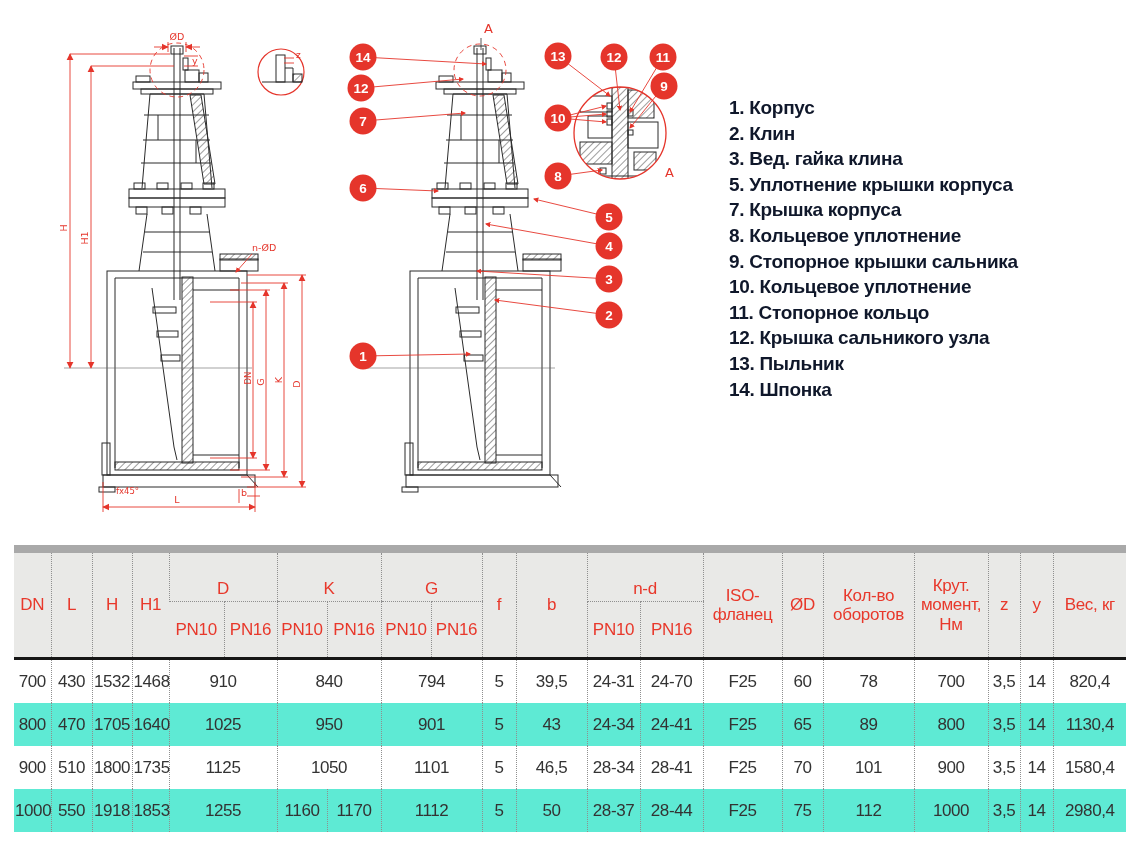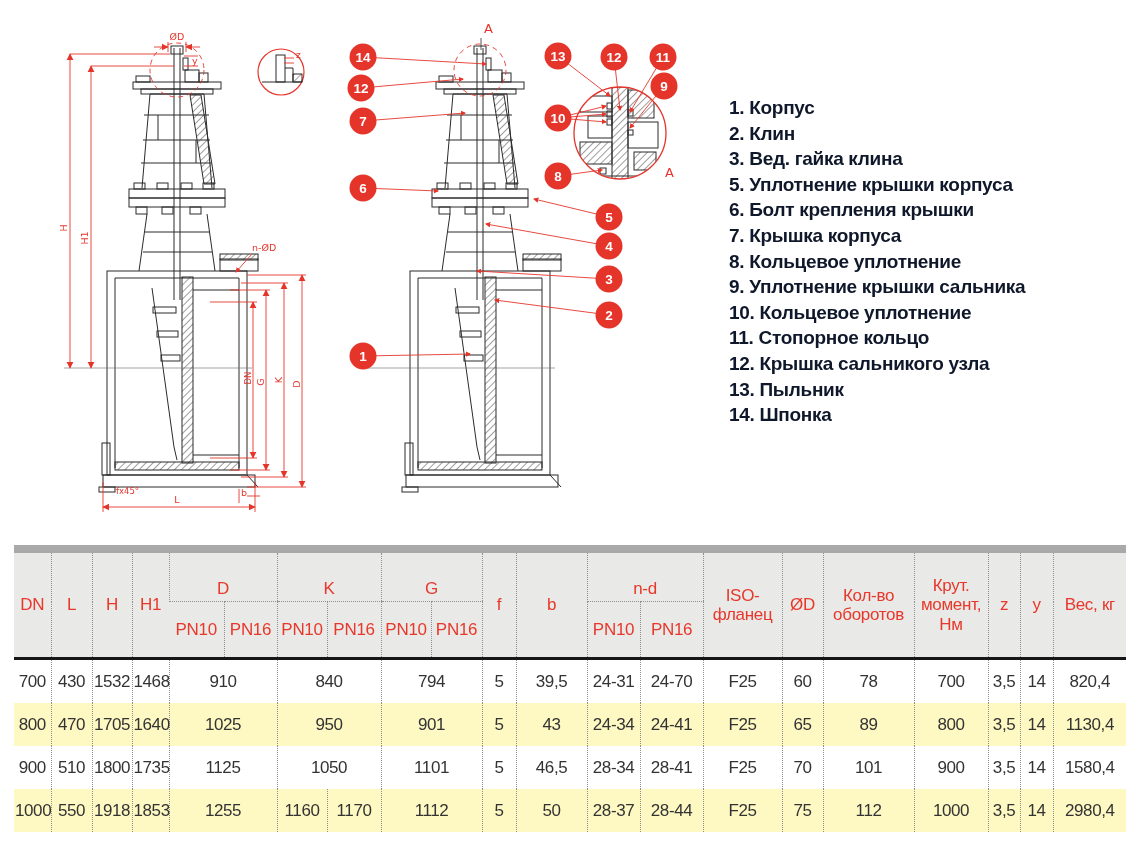--- a/index.html
+++ b/index.html
@@ -19,21 +19,21 @@
              font-family:"Liberation Sans",sans-serif;}
   table.spec th{background:#e9e9e7;color:#e8382b;font-weight:400;font-size:17px;
                 line-height:1.12;letter-spacing:-0.3px;padding:0 2px;}
   table.spec th,table.spec td{border-left:1px dotted #8f8f8f;text-align:center;}
   table.spec th:first-child,table.spec td:first-child{border-left:none;}
   tr.hrow1 th{height:45px;vertical-align:middle;}
   tr.hrow1 th.th-group{vertical-align:bottom;padding-bottom:3px;border-bottom:1px dotted #8f8f8f;}
   tr.hrow2 th{height:55px;vertical-align:middle;}
   tr.hrow2 th,table.spec th[rowspan]{border-bottom:3px solid #161616;}
   table.spec td{height:41px;font-size:17px;color:#333;letter-spacing:-0.4px;background:#fff;}
-  tr.alt td{background:#fef9c3;}
+  tr.alt td{background:#5eead4;}
 </style>
 </head>
 <body>
 
 <div class="canvas">
 
   <svg id="drawing" width="720" height="540" viewBox="0 0 720 540" font-family="DejaVu Sans, sans-serif">
     <defs>
       <pattern id="h45" patternUnits="userSpaceOnUse" width="5" height="5" patternTransform="rotate(45)">
         <line x1="0" y1="0" x2="0" y2="5" stroke="#3c3c3c" stroke-width="1"></line>
@@ -287,24 +287,23 @@
           <text x="558" y="176" fill="#fff" font-size="13.5" font-weight="bold" font-family="Liberation Sans, sans-serif" text-anchor="middle" dominant-baseline="central">8</text>
         </g>
       </g>
   </svg>
 
   <div class="parts-list">
       <div class="part-item"><span class="pnum">1.</span><span>Корпус</span></div>
       <div class="part-item"><span class="pnum">2.</span><span>Клин</span></div>
       <div class="part-item"><span class="pnum">3.</span><span>Вед. гайка клина</span></div>
       <div class="part-item"><span class="pnum">5.</span><span>Уплотнение крышки корпуса</span></div>
-      <div class="part-item"><span class="pnum">6.</span><span>Болт крепления крышки</span></div>
       <div class="part-item"><span class="pnum">7.</span><span>Крышка корпуса</span></div>
       <div class="part-item"><span class="pnum">8.</span><span>Кольцевое уплотнение</span></div>
-      <div class="part-item"><span class="pnum">9.</span><span>Уплотнение крышки сальника</span></div>
+      <div class="part-item"><span class="pnum">9.</span><span>Стопорное крышки сальника</span></div>
       <div class="part-item"><span class="pnum">10.</span><span>Кольцевое уплотнение</span></div>
       <div class="part-item"><span class="pnum">11.</span><span>Стопорное кольцо</span></div>
       <div class="part-item"><span class="pnum">12.</span><span>Крышка сальникого узла</span></div>
       <div class="part-item"><span class="pnum">13.</span><span>Пыльник</span></div>
       <div class="part-item"><span class="pnum">14.</span><span>Шпонка</span></div>
     </div>
 
   <div class="table-wrap">
     <div class="table-bar"></div>
     <table class="spec">

